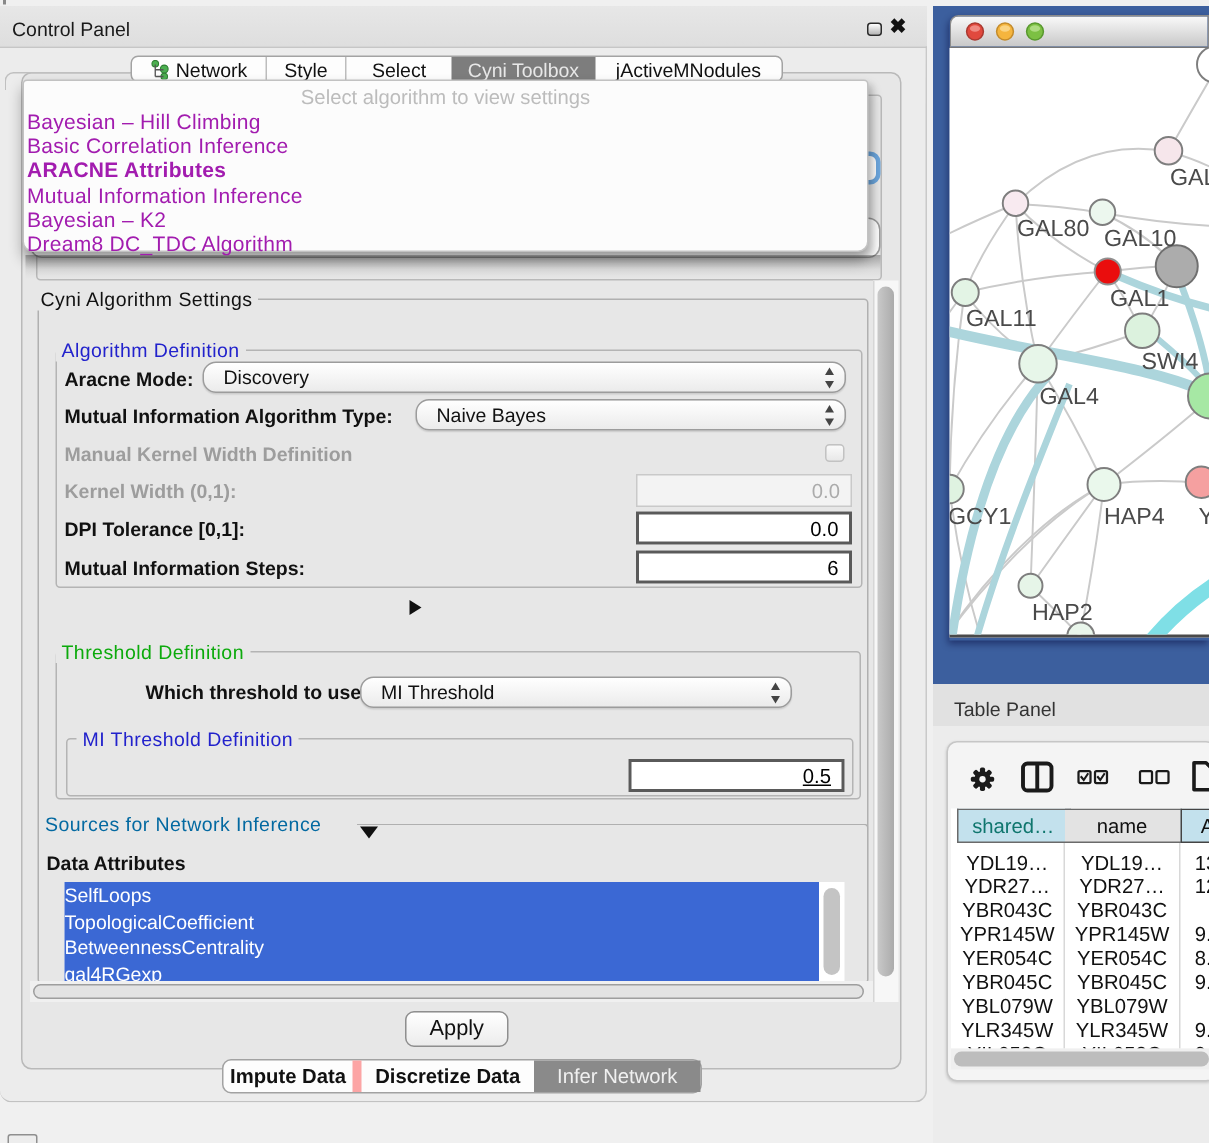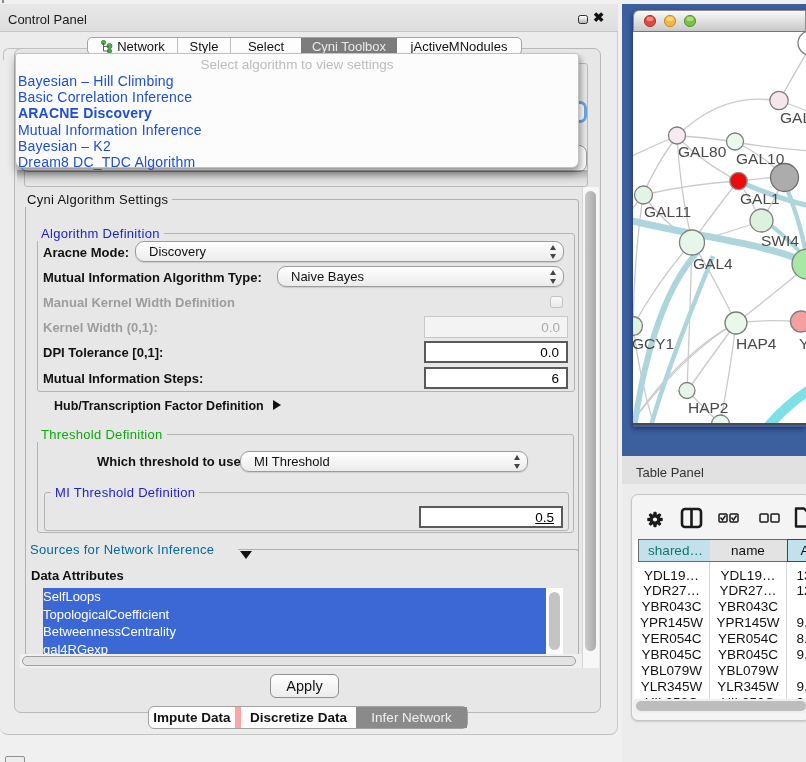--- a/index.html
+++ b/index.html
@@ -72,21 +72,20 @@
 <div class="combo" style="left:277px;top:266px;width:287px;">Naive Bayes<span class="stepper"></span></div>
 <div class="lbl dis" style="left:43px;top:295px;">Manual Kernel Width Definition</div>
 <div class="abs" style="left:550px;top:296px;width:13px;height:12px;border:1px solid #c2c2c2;border-radius:3px;background:linear-gradient(#fafafa,#e8e8e8);"></div>
 <div class="lbl dis" style="left:43px;top:320px;">Kernel Width (0,1):</div>
 <div class="fld off" style="left:424px;top:316px;width:144px;">0.0</div>
 <div class="lbl" style="left:43px;top:345px;">DPI Tolerance [0,1]:</div>
 <div class="fld on" style="left:424px;top:341px;width:144px;">0.0</div>
 <div class="lbl" style="left:43px;top:371px;">Mutual Information Steps:</div>
 <div class="fld on" style="left:424px;top:367px;width:144px;">6</div>
 
-<div class="abs" style="left:54px;top:399px;font-size:12.5px;font-weight:bold;color:#111;">Hub/Transcription Factor Definition</div>
 <div class="abs" style="left:273px;top:400px;width:0;height:0;border-top:5.5px solid transparent;border-bottom:5.5px solid transparent;border-left:8px solid #111;"></div>
 
 <div class="abs" style="left:37px;top:434px;width:537px;height:99px;border:1px solid #b4b4b4;border-radius:3px;"></div>
 <div class="abs" style="left:37px;top:427px;background:#e7e7e7;padding:0 4px;font-size:13px;color:#0caa0c;letter-spacing:0.3px;">Threshold Definition</div>
 <div class="lbl" style="left:97px;top:454px;">Which threshold to use:</div>
 <div class="combo" style="left:240px;top:451px;width:288px;">MI Threshold<span class="stepper"></span></div>
 <div class="abs" style="left:44px;top:492px;width:525px;height:39px;border:1px solid #b4b4b4;border-radius:3px;"></div>
 <div class="abs" style="left:51px;top:485px;background:#e7e7e7;padding:0 4px;font-size:13px;color:#2222cc;letter-spacing:0.3px;">MI Threshold Definition</div>
 <div class="fld on" style="left:419px;top:506px;width:144px;text-decoration:underline;">0.5</div>
 
@@ -109,21 +108,21 @@
   <div style="width:92px;display:flex;align-items:center;justify-content:center;border-right:6px solid #fca5a5;">Impute Data</div>
   <div style="width:115px;display:flex;align-items:center;justify-content:center;">Discretize Data</div>
   <div style="flex:1;display:flex;align-items:center;justify-content:center;background:#8a8a8a;color:#f0f0f0;font-weight:normal;">Infer Network</div>
 </div>
 
 <div class="abs" style="left:5px;top:756px;width:20px;height:16px;border:1.5px solid #8f8f8f;border-radius:2px;background:#ededed;"></div>
 
 <div class="abs" style="left:17px;top:170px;width:570px;height:16px;background:linear-gradient(rgba(60,60,60,0.38),rgba(120,120,120,0.10) 60%,rgba(150,150,150,0));"></div>
 <div class="abs" style="left:15px;top:53px;width:564px;height:115px;background:#fcfcfc;border:1px solid #c2c2c2;border-radius:3px 3px 7px 7px;box-shadow:0 6px 9px rgba(0,0,0,0.30),3px 3px 4px rgba(0,0,0,0.12);"></div>
 <div class="abs" style="left:15px;top:57px;width:564px;text-align:center;font-size:13.5px;color:#bcbcbc;">Select algorithm to view settings</div>
-<div class="abs" style="left:18px;top:73px;font-size:14px;color:#1d4ed8;line-height:16.2px;letter-spacing:0.2px;">Bayesian – Hill Climbing<br>Basic Correlation Inference<br><b>ARACNE Discovery</b><br>Mutual Information Inference<br>Bayesian – K2<br>Dream8 DC_TDC Algorithm</div>
+<div class="abs" style="left:18px;top:73px;font-size:14px;color:#a21caf;line-height:16.2px;letter-spacing:0.2px;">Bayesian – Hill Climbing<br>Basic Correlation Inference<br><b>ARACNE Attributes</b><br>Mutual Information Inference<br>Bayesian – K2<br>Dream8 DC_TDC Algorithm</div>
 
 <div class="abs" style="left:633px;top:10px;width:173px;height:417px;border-radius:6px 0 0 0;box-shadow:-1px 2px 5px rgba(0,0,50,0.45);"></div>
 <div class="abs" style="left:633px;top:10px;width:173px;height:21.5px;background:linear-gradient(#f9f9f9,#c8c8c8);border:1px solid #8b8b8b;border-bottom:1px solid #777;border-radius:6px 0 0 0;"></div>
 <svg class="abs" style="left:633px;top:10px;" width="173" height="22" viewBox="0 0 173 22">
   <circle cx="17" cy="11" r="5.6" fill="#e1493e" stroke="#ab3a31" stroke-width="1"></circle>
   <circle cx="37" cy="11" r="5.6" fill="#f5b53e" stroke="#c48c2c" stroke-width="1"></circle>
   <circle cx="57" cy="11" r="5.6" fill="#7cc043" stroke="#59992f" stroke-width="1"></circle>
   <ellipse cx="17" cy="9" rx="3.4" ry="2.2" fill="#f2978f" opacity="0.85"></ellipse>
   <ellipse cx="37" cy="9" rx="3.4" ry="2.2" fill="#fbd98e" opacity="0.85"></ellipse>
   <ellipse cx="57" cy="9" rx="3.4" ry="2.2" fill="#b6e08c" opacity="0.85"></ellipse>

